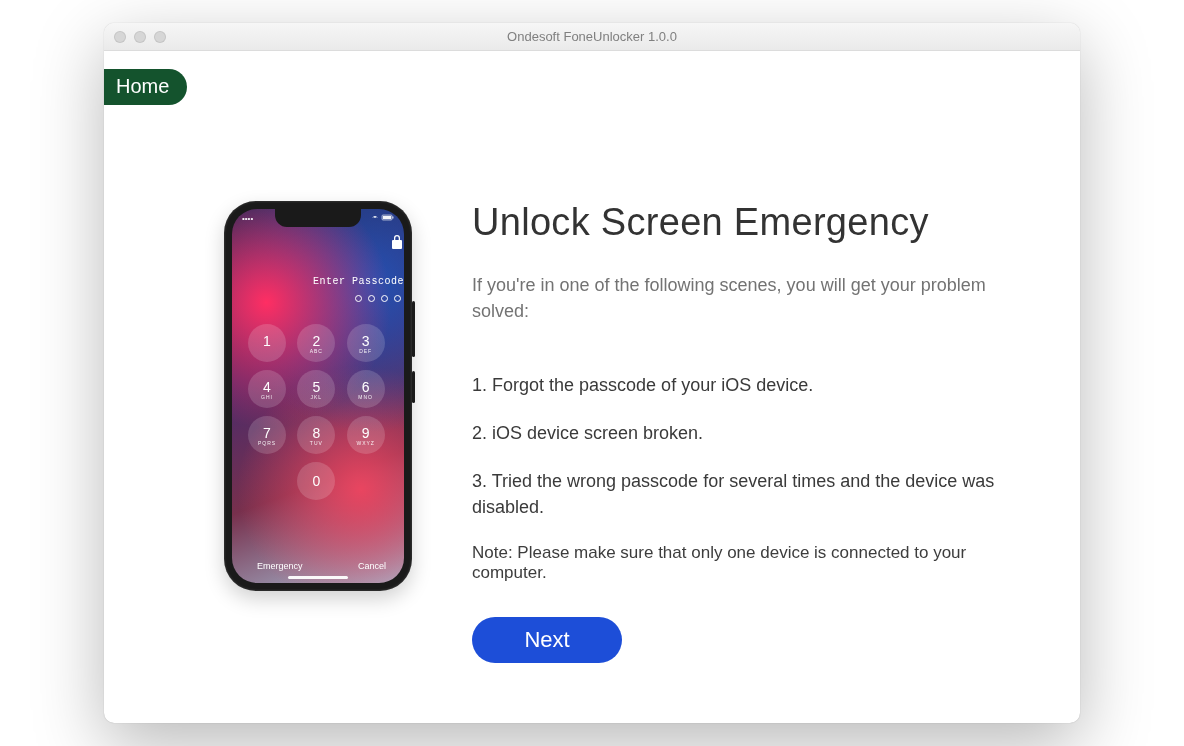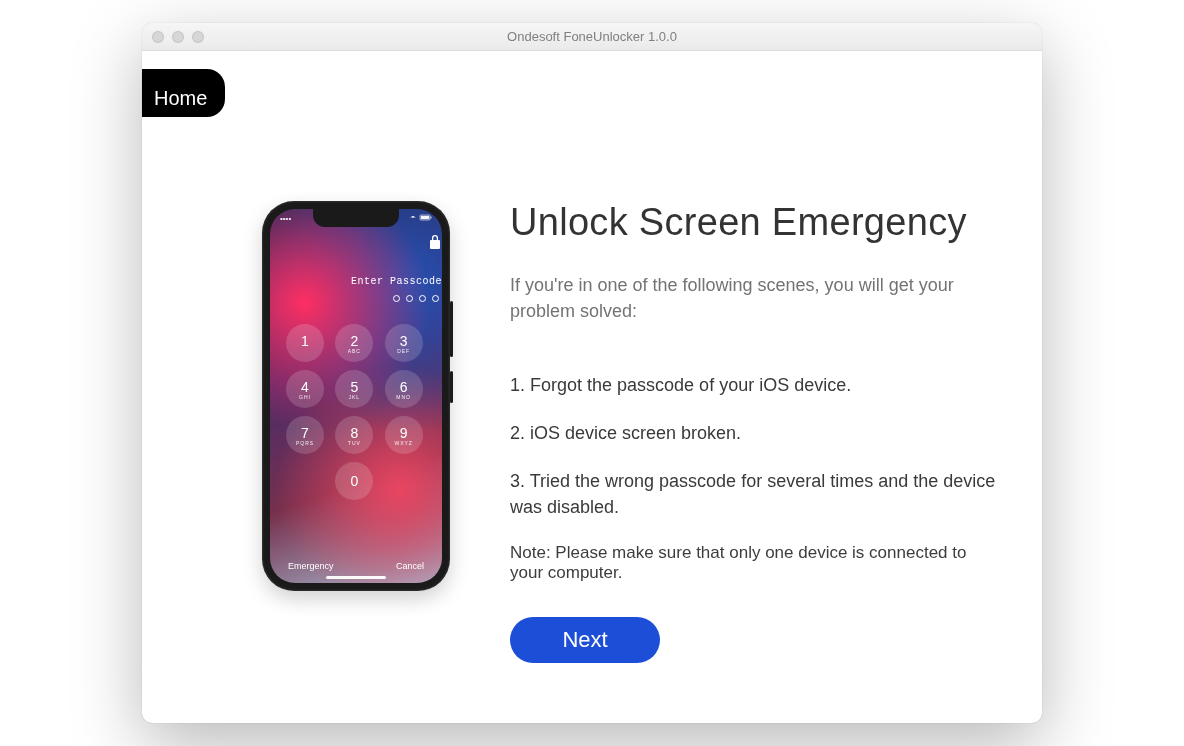--- a/index.html
+++ b/index.html
@@ -6,21 +6,21 @@
     body {
       font-family: -apple-system, "Helvetica Neue", Helvetica, Arial, sans-serif;
       background: transparent;
       width: 1184px;
       height: 746px;
       display: flex;
       align-items: center;
       justify-content: center;
     }
     .window {
-      width: 900px;
+      width: 976px;
       height: 700px;
       background: #fff;
       border-radius: 10px;
       box-shadow: 0 22px 70px rgba(0,0,0,0.28), 0 0 1px rgba(0,0,0,0.3);
       overflow: hidden;
       position: relative;
     }
     .titlebar {
       height: 28px;
       background: linear-gradient(#f6f6f6,#eaeaea);
@@ -32,24 +32,24 @@
     }
     .traffic-lights { display:flex; gap:8px; z-index:2; }
     .tl { width:12px; height:12px; border-radius:50%; background:#d6d6d6; border:0.5px solid rgba(0,0,0,0.08); }
     .title-text {
       position:absolute; left:0; right:0; text-align:center;
       font-size:13px; color:#808080;
     }
     .home-tab {
       position:absolute;
       top:46px; left:0;
-      background:#000000;
+      background:#14532d;
       color:#fff;
       font-size:20px;
-      padding:18px 18px 7px 12px;
+      padding:6px 18px 7px 12px;
       border-top-right-radius:18px;
       border-bottom-right-radius:18px;
       cursor:pointer;
     }
     .content {
       display:flex;
       padding: 150px 40px 0 120px;
       gap: 60px;
     }
     
@@ -104,21 +104,21 @@
     .key {
       width:38px; height:38px;
       border-radius:50%;
       background: rgba(255,255,255,0.16);
       display:flex; flex-direction:column; align-items:center; justify-content:center;
       font-size:14px; font-weight:300;
     }
     .key .sub { font-size:5px; letter-spacing:1px; margin-top:-1px; opacity:0.9; }
     .key.zero { grid-column:2; }
     .bottom-row {
-      position:absolute; bottom:12px; left:0; right:0;
+      position:absolute; bottom:12px; left:7px; right:0;
       display:flex; justify-content:space-between; padding:0 18px;
       font-size:9px;
     }
     .home-ind {
       position:absolute; bottom:4px; left:50%; transform:translateX(-50%);
       width:60px; height:3px; background:#fff; border-radius:3px; opacity:0.95;
     }
     .sig-icons { opacity:0.95; }
     
     .info { flex:1; max-width:660px; }

